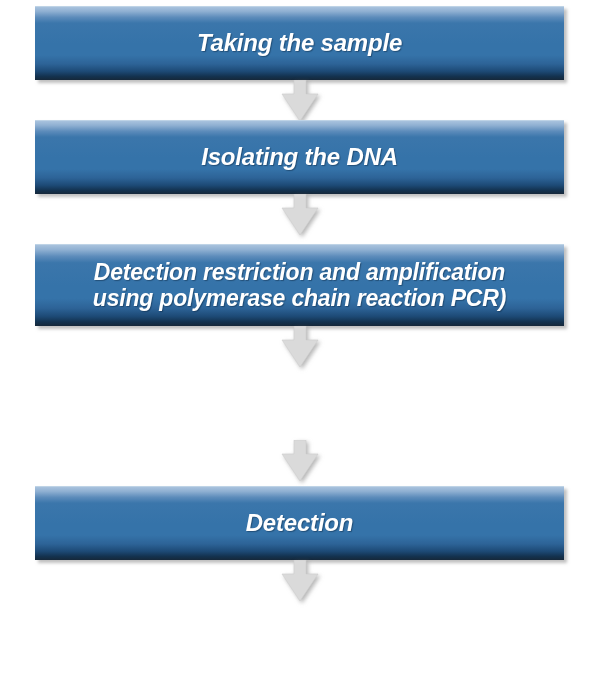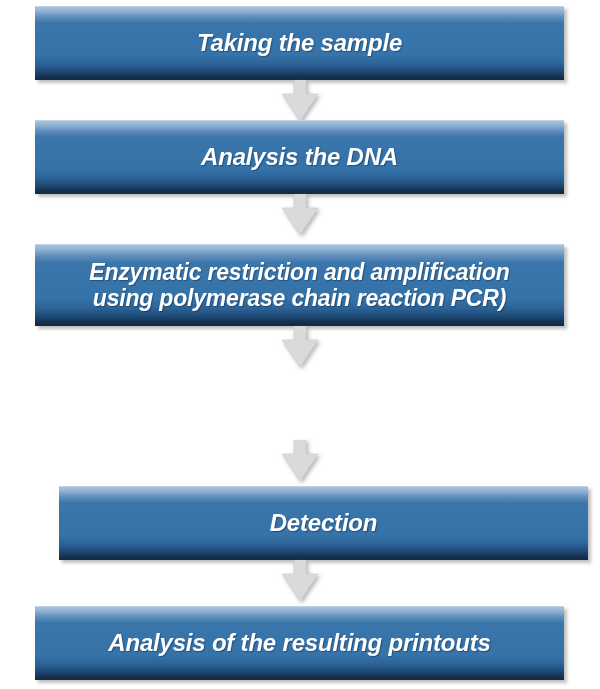--- a/index.html
+++ b/index.html
@@ -80,54 +80,51 @@
     <span class="step-label">Taking the sample</span>
   </div>
 
   <div class="connector" style="top:80px;">
     <svg viewBox="0 0 38 42" xmlns="http://www.w3.org/2000/svg">
       <polygon points="13,0 25,0 25,14 37,14 19,41 1,14 13,14" fill="#dadada" stroke="#cfcfcf" stroke-width="0.6"></polygon>
     </svg>
   </div>
 
   <div class="step" style="top:120px; height:74px;">
-    <span class="step-label">Analysis the DNA</span>
+    <span class="step-label">Isolating the DNA</span>
   </div>
 
   <div class="connector" style="top:194px;">
     <svg viewBox="0 0 38 42" xmlns="http://www.w3.org/2000/svg">
       <polygon points="13,0 25,0 25,14 37,14 19,41 1,14 13,14" fill="#dadada" stroke="#cfcfcf" stroke-width="0.6"></polygon>
     </svg>
   </div>
 
   <div class="step" style="top:244px; height:82px;">
-    <span class="step-label two-line">Enzymatic restriction and amplification
+    <span class="step-label two-line">Detection restriction and amplification
 using polymerase chain reaction PCR)</span>
   </div>
 
   <div class="connector" style="top:326px;">
     <svg viewBox="0 0 38 42" xmlns="http://www.w3.org/2000/svg">
       <polygon points="13,0 25,0 25,14 37,14 19,41 1,14 13,14" fill="#dadada" stroke="#cfcfcf" stroke-width="0.6"></polygon>
     </svg>
   </div>
 
 
   <div class="connector" style="top:440px;">
     <svg viewBox="0 0 38 42" xmlns="http://www.w3.org/2000/svg">
       <polygon points="13,0 25,0 25,14 37,14 19,41 1,14 13,14" fill="#dadada" stroke="#cfcfcf" stroke-width="0.6"></polygon>
     </svg>
   </div>
 
-  <div class="step" style="top:486px; height:74px;margin-left:24px;">
+  <div class="step" style="top:486px; height:74px;">
     <span class="step-label">Detection</span>
   </div>
 
   <div class="connector" style="top:560px;">
     <svg viewBox="0 0 38 42" xmlns="http://www.w3.org/2000/svg">
       <polygon points="13,0 25,0 25,14 37,14 19,41 1,14 13,14" fill="#dadada" stroke="#cfcfcf" stroke-width="0.6"></polygon>
     </svg>
   </div>
 
-  <div class="step" style="top:606px; height:74px;">
-    <span class="step-label">Analysis of the resulting printouts</span>
-  </div>
 
 </div>
 
 </body></html>

